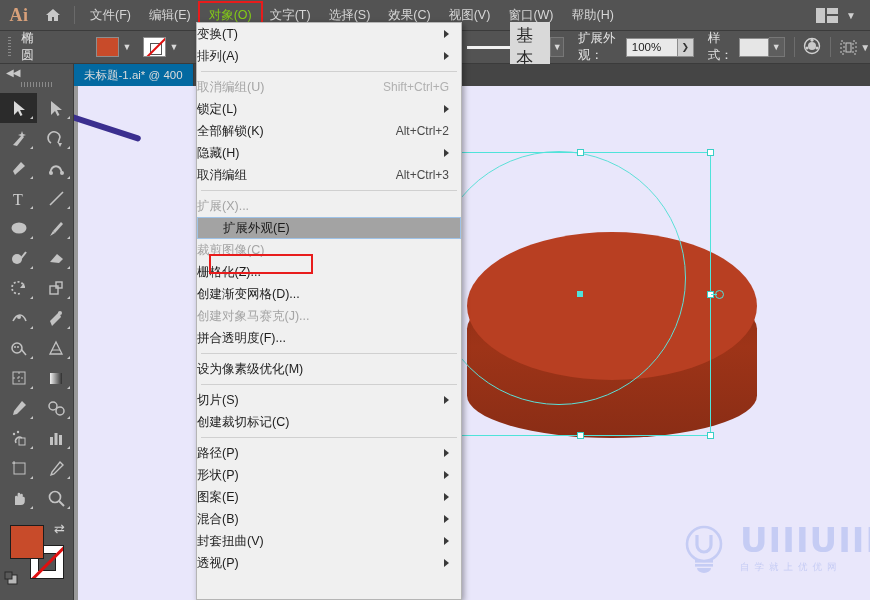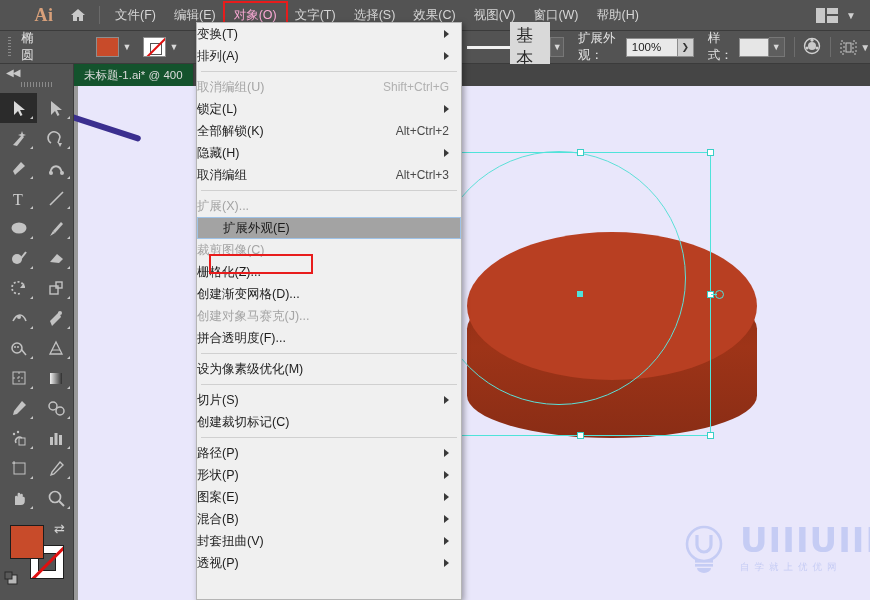--- a/index.html
+++ b/index.html
@@ -11,37 +11,36 @@
     position: relative;
     -webkit-font-smoothing: antialiased;
   }
 
   
   #menubar {
     position: absolute; left: 0; top: 0; width: 870px; height: 31px;
     background: #535353;
     display: flex; align-items: center;
     border-bottom: 1px solid #3b3b3b;
-    padding-left: 25px;
   }
   .ai-logo {
     width: 38px; text-align: center;
     color: #d8a07a; font-size: 18px; font-weight: bold;
     letter-spacing: 0.5px;
     font-family: "Liberation Serif", serif;
   }
   .home-ico { width: 30px; display: flex; justify-content: center; align-items: center; }
   .mb-sep { width: 1px; height: 18px; background: #6a6a6a; margin: 0 6px; }
   .mb-item {
     color: #d6d6d6; font-size: 12.5px;
     padding: 4px 9px; white-space: nowrap; cursor: default;
   }
   .mb-item.active-box {
     outline: 2px solid #e81c1c;
-    color: #f9a8d4;
+    color: #84cc16;
   }
   .mb-right { margin-left: auto; display: flex; align-items: center; padding-right: 14px; }
   .ws-icon { display: flex; gap: 2px; margin-right: 8px; }
   .ws-icon i { display:block; background:#c9c9c9; }
   .chev { color: #d0d0d0; font-size: 10px; }
 
   
   #controlbar {
     position: absolute; left: 0; top: 31px; width: 870px; height: 33px;
     background: #535353;
@@ -90,21 +89,21 @@
   .cb-sep { width:1px; height:20px; background:#6d6d6d; margin:0 9px; }
   .dotted-ul { border-bottom: 1px dotted #c3c3c3; }
 
   
   #tabbar {
     position: absolute; left: 74px; top: 64px; width: 796px; height: 22px;
     background: #454545;
   }
   .doc-tab {
     position:absolute; left:0; top:0; height:22px;
-    background:#14532d; color:#dcdcdc; font-size:11.5px;
+    background:#0369a1; color:#dcdcdc; font-size:11.5px;
     display:flex; align-items:center; padding:0 10px;
     border-right:1px solid #3b3b3b;
     white-space: nowrap;
   }
 
   
   #toolbar {
     position: absolute; left: 0; top: 64px; width: 74px; height: 536px;
     background: #535353; border-right: 1px solid #3b3b3b;
   }

